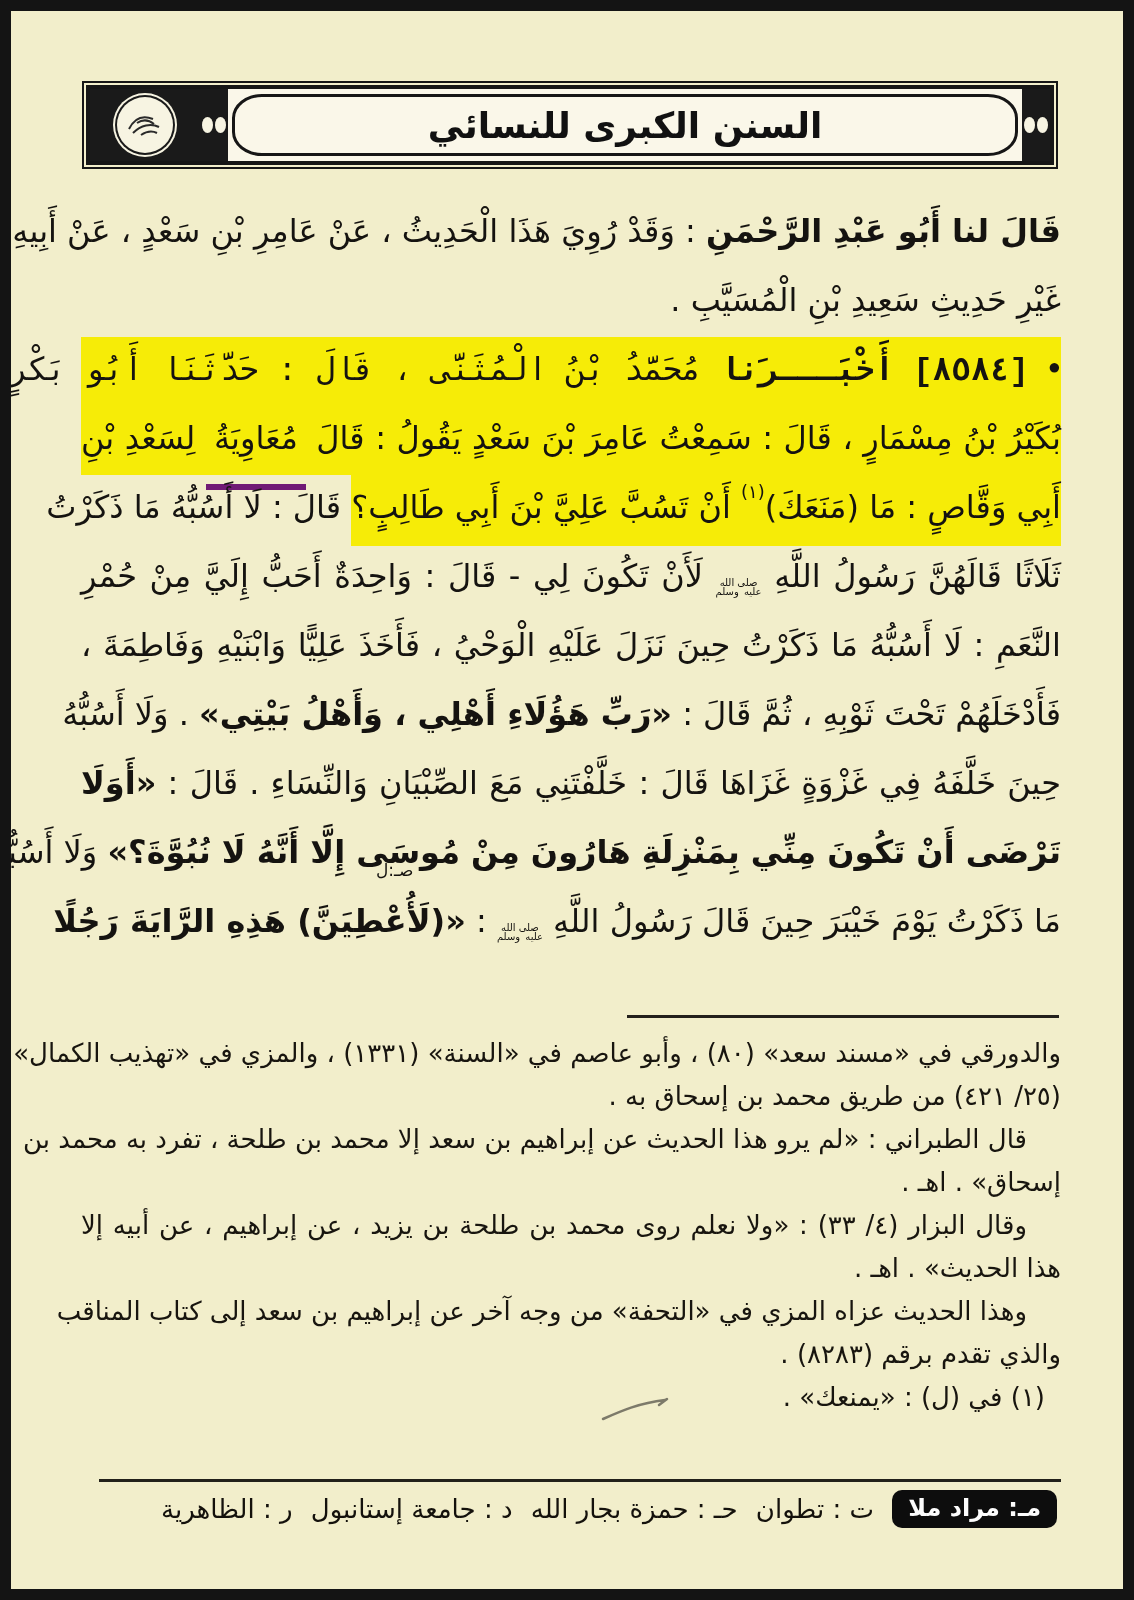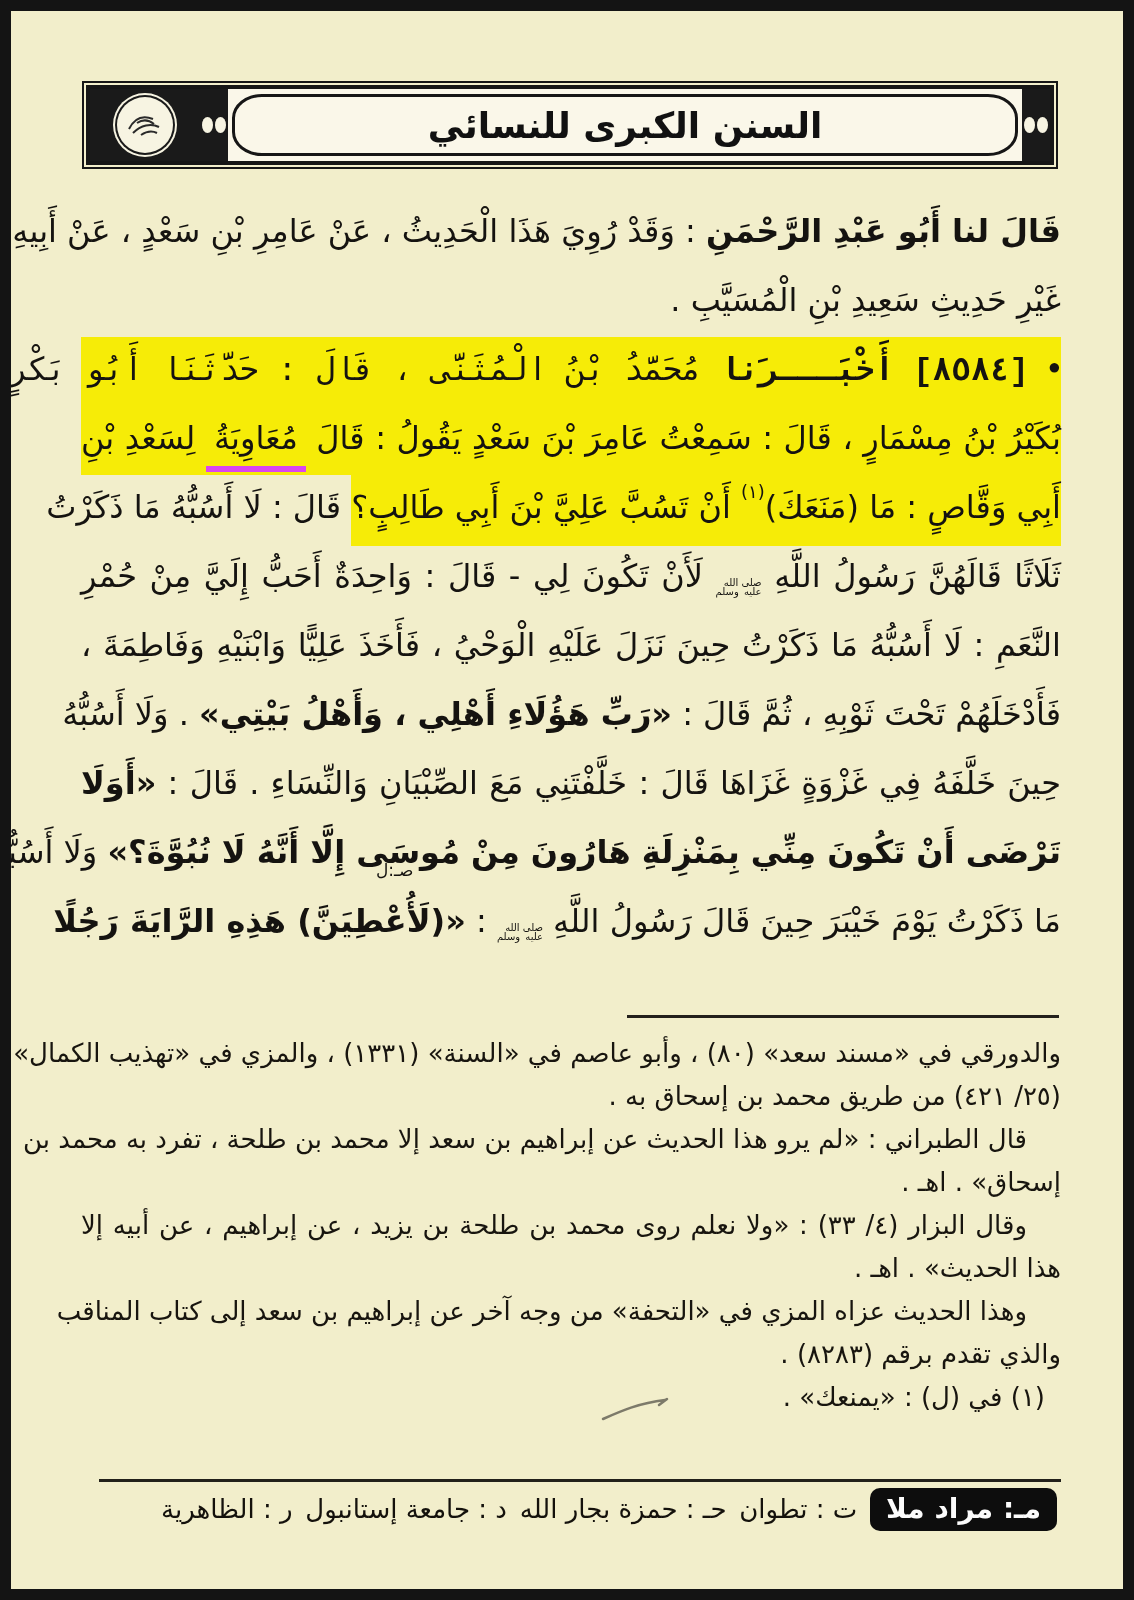--- a/index.html
+++ b/index.html
@@ -45,24 +45,24 @@
   }
   .tl{height:69px;line-height:64px;position:relative;
       text-align:justify;text-align-last:justify;text-justify:inter-word;white-space:nowrap;}
   .tl.end{text-align-last:right;}
   .lead{font-weight:bold;}
   .b{font-weight:bold;}
   .hl-full{background:#f6ec07;}
   .hl-part{background:#f6ec07;padding:15px 0 20px;}
   .hadith-start{font-family:Liberation Mono, monospace;}
   .bullet{font-size:22px;vertical-align:6px;}
-  .red-ul{border-bottom:6px solid #d946ef;padding:0 8px 9px;}
+  .red-ul{border-bottom:6px solid #701a75;padding:0 8px 27px;}
   sup.fn{font-size:18px;vertical-align:20px;line-height:0;}
   .saw{display:inline-block;width:46px;font-size:10px;line-height:9px;white-space:normal;
-       text-align:right;vertical-align:-8px;font-weight:normal;}
+       text-align:center;vertical-align:-8px;font-weight:normal;}
   .ann{position:absolute;left:295px;top:-27px;font-size:17px;font-weight:normal;line-height:17px;}
   
   .fnote-sep{position:absolute;top:1004px;right:64px;width:432px;border-top:3px solid #24211c;}
   .footnotes{
     position:absolute;top:1021px;left:70px;right:62px;
     direction:rtl;color:#18150f;font-size:26px;
   }
   .fl{height:43px;line-height:43px;text-align:justify;text-align-last:justify;white-space:nowrap;}
   .fl.end{text-align-last:right;}
   .fl.indent{text-indent:34px;}
@@ -72,21 +72,21 @@
   .fn-gap{display:inline-block;width:34px;}
   .fn-bullet{font-size:15px;vertical-align:4px;}
   .checkmark{position:absolute;top:1386px;left:588px;}
   
   .footer-rule{position:absolute;top:1468px;left:88px;right:62px;border-top:3px solid #22201a;}
   .footer-bar{
     position:absolute;top:1477px;left:150px;right:66px;height:42px;
     direction:rtl;display:flex;justify-content:space-between;align-items:center;
     font-size:26px;color:#14110c;
   }
-  .sig-box{background:#0d0d0d;color:#fcfcfc;font-size:28px;font-weight:bold;
+  .sig-box{background:#0d0d0d;color:#fcfcfc;font-size:24px;font-weight:bold;
     padding:4px 16px 6px;border-radius:10px;}
   .sig{white-space:nowrap;}
 </style>
 </head>
 <body>
 
 <div class="page">
 
   <div class="header-band">
     <div class="seal-section">

